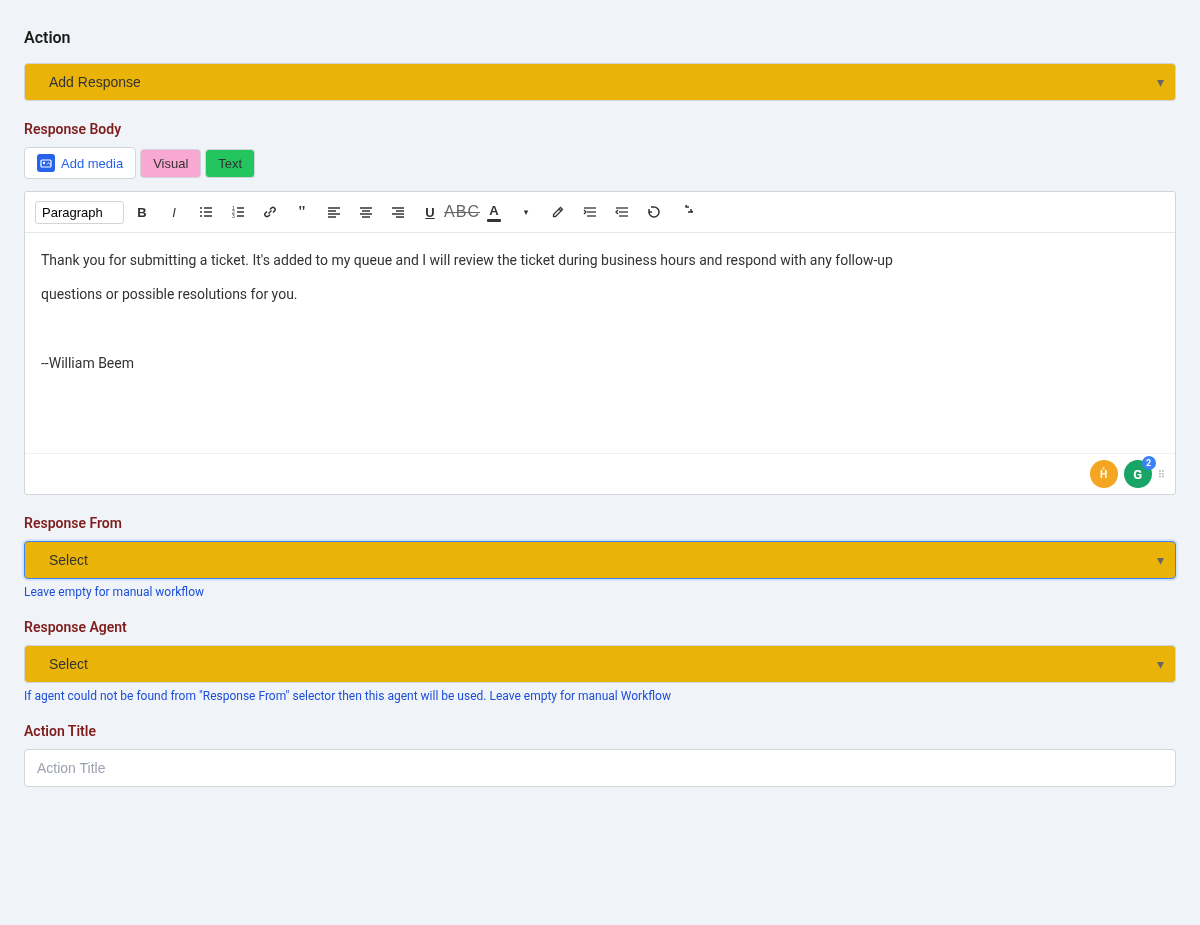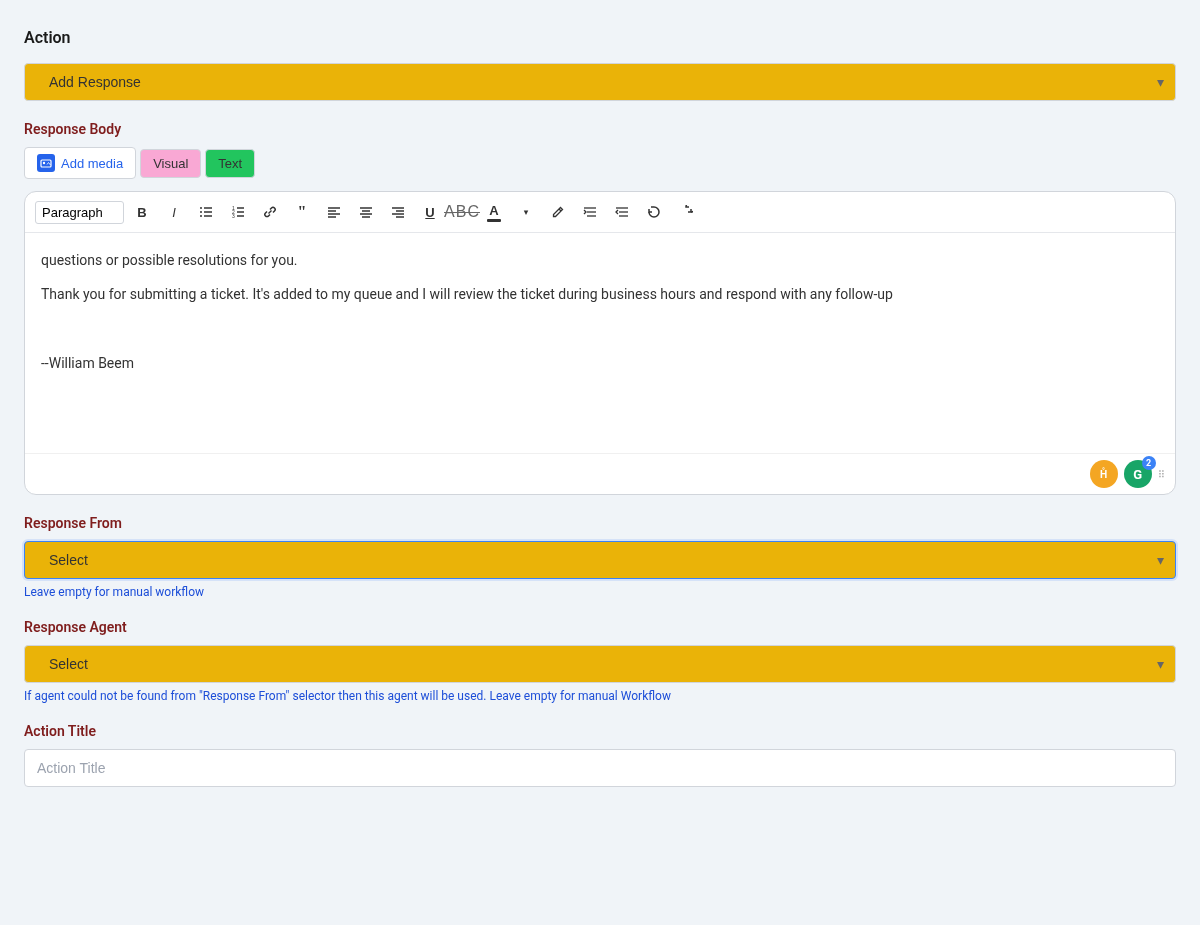--- a/index.html
+++ b/index.html
@@ -46,21 +46,21 @@
     }
     .field-label {
       font-size: 14px;
       font-weight: 600;
       color: #7f1d1d;
       margin-bottom: 10px;
       display: block;
     }
     .editor-container {
       border: 1px solid #d1d5db;
-      border-radius: 12px;
+      border-radius: 3px;
       background: #fff;
       margin-bottom: 20px;
     }
     .editor-tabs {
       display: flex;
       align-items: center;
       gap: 4px;
       margin-bottom: 12px;
     }
     .add-media-btn {
@@ -370,22 +370,22 @@
       </button>
       <button class="toolbar-btn">
         <svg width="14" height="14" viewBox="0 0 14 14" fill="none" stroke="#333" stroke-width="1.5">
           <path d="M12 7a5 5 0 10-5-5h3"></path>
           <polyline points="12,4 12,7 9,7"></polyline>
         </svg>
       </button>
     </div>
 
     <div class="editor-body" contenteditable="true" style="">
+      <p>Thank you for submitting a ticket. It's added to my queue and I will review the ticket during business hours and respond with any follow-up</p>
       <p>questions or possible resolutions for you.</p>
-      <p>Thank you for submitting a ticket. It's added to my queue and I will review the ticket during business hours and respond with any follow-up</p>
       <p>&nbsp;</p>
       <p>--William Beem</p>
     </div>
 
     <div class="editor-footer">
       <div class="grammarly-icon">
         <svg width="16" height="16" viewBox="0 0 16 16" fill="none">
           <circle cx="8" cy="8" r="7" fill="#f4a623"></circle>
           <text x="4" y="12" font-size="10" fill="white" font-weight="bold">H̊</text>
         </svg>

